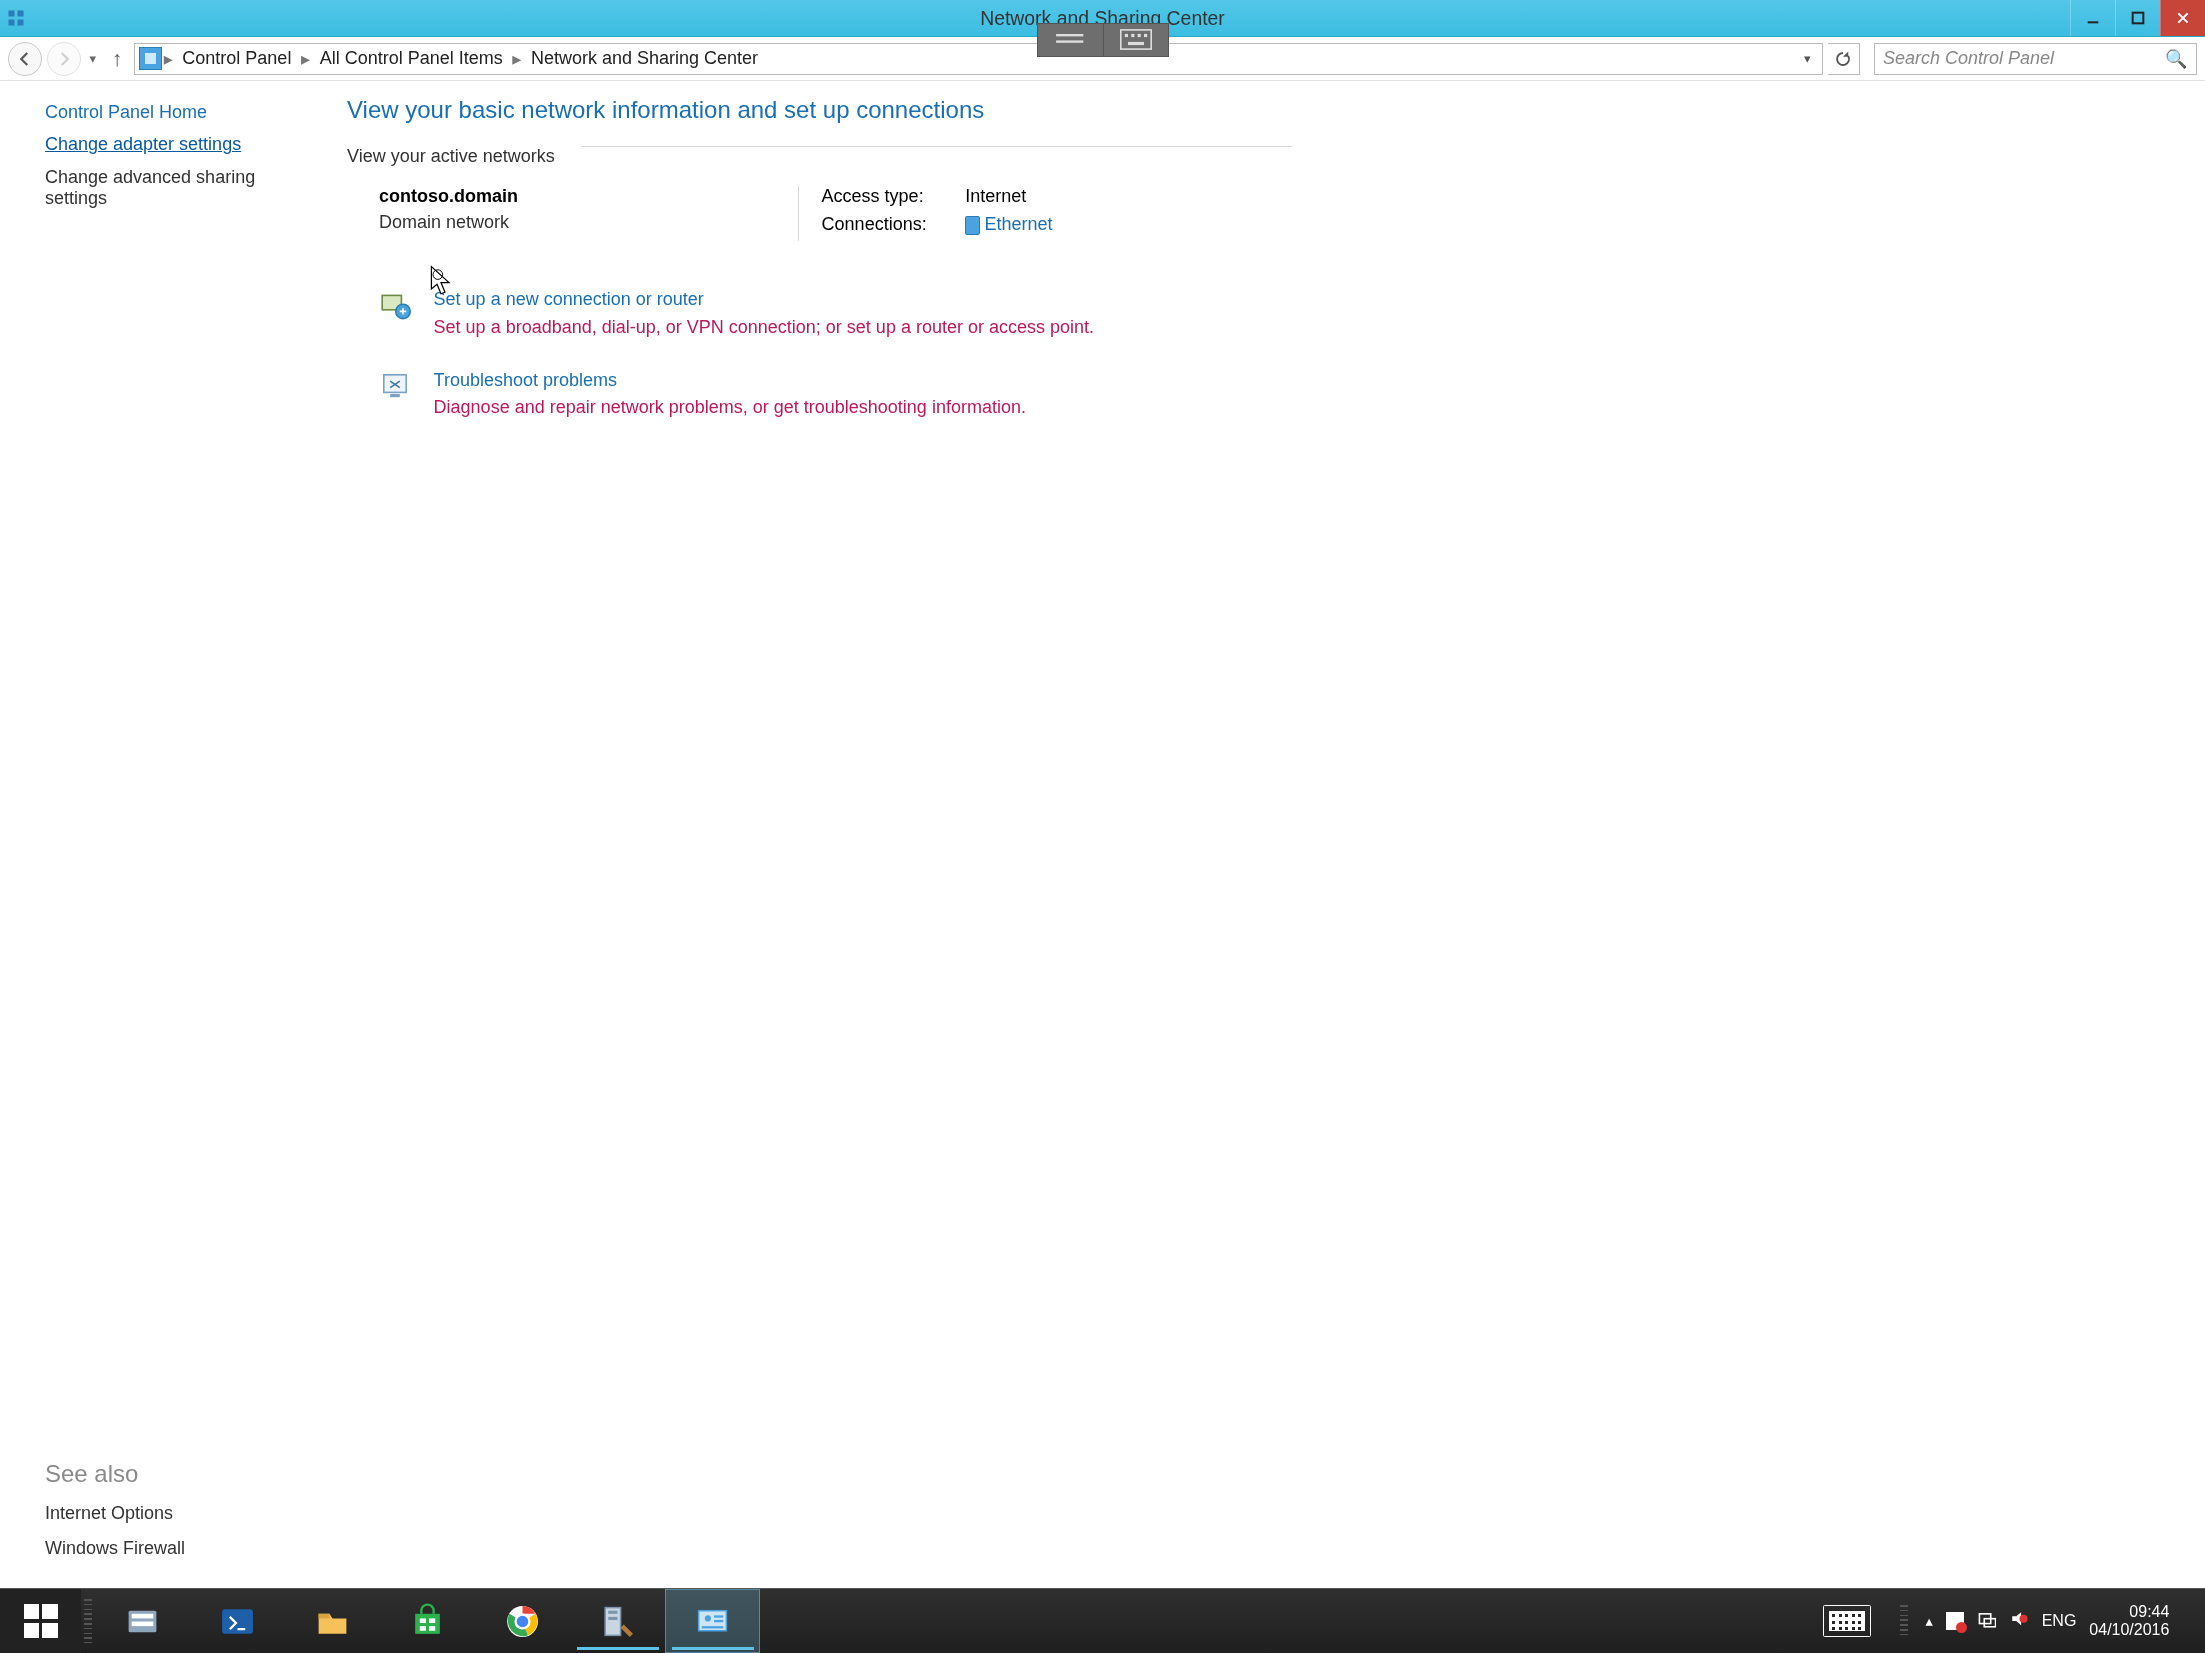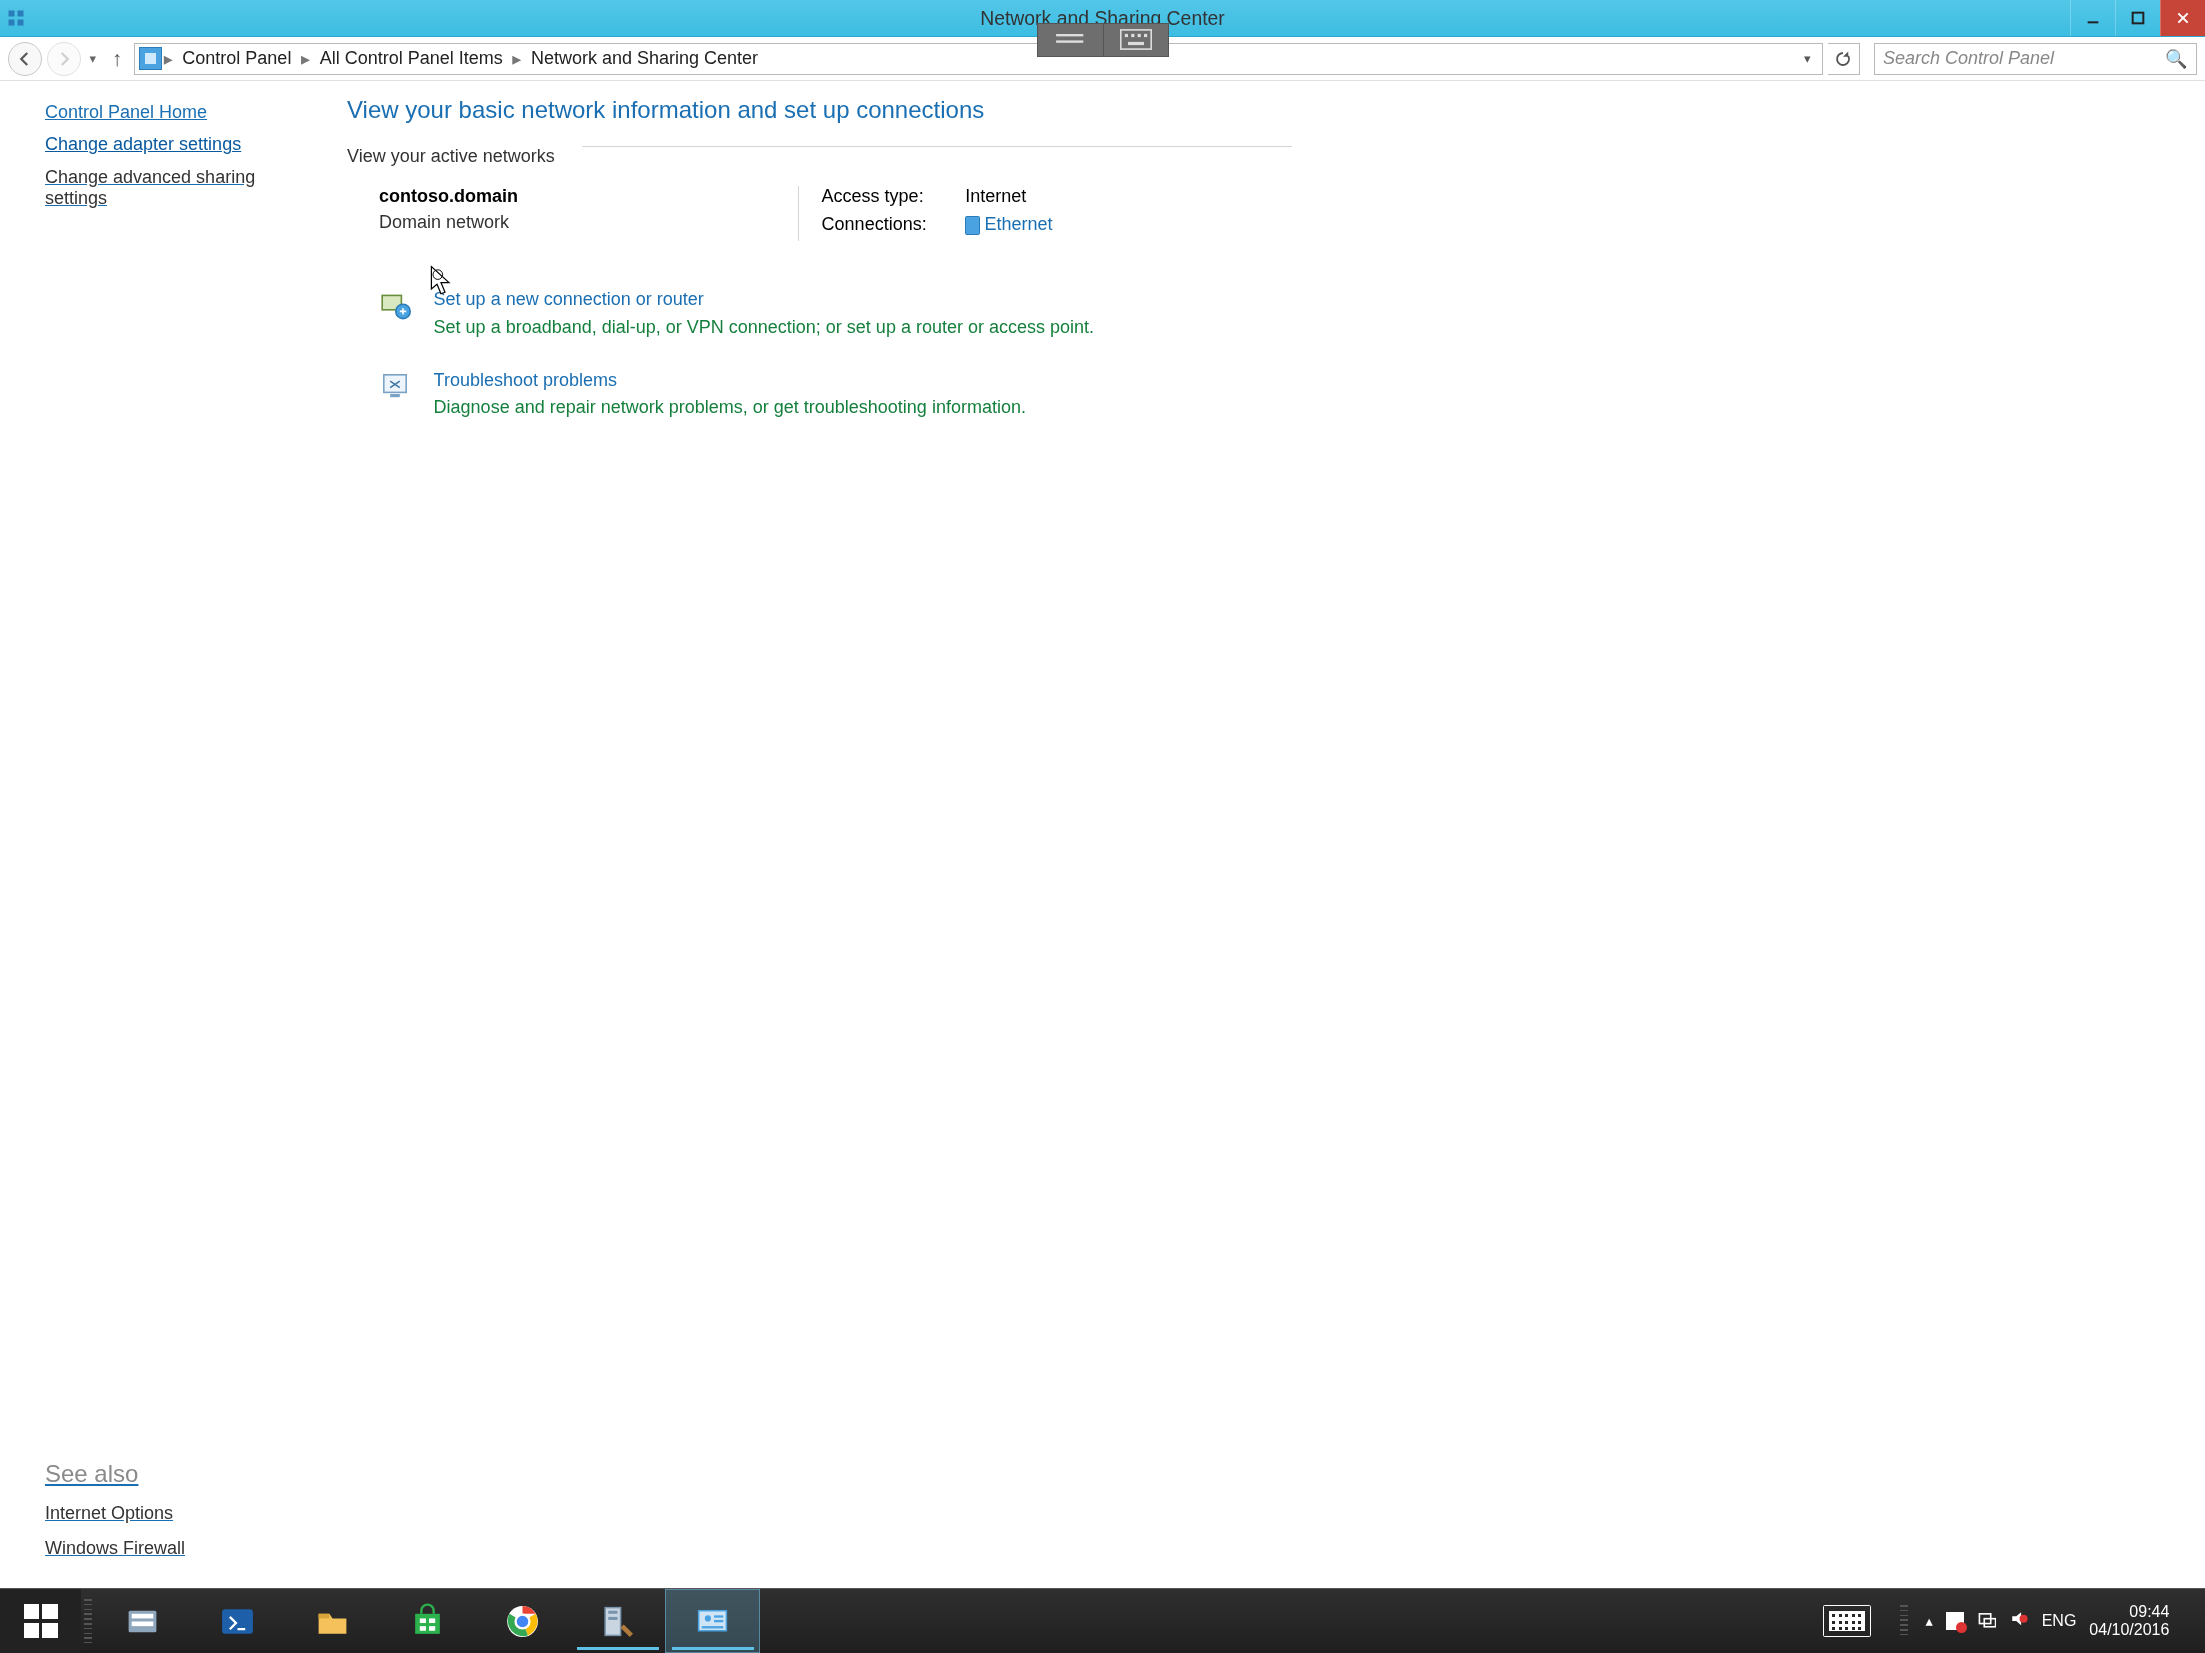--- a/index.html
+++ b/index.html
@@ -73,21 +73,21 @@
   .searchbox input {
     flex:1; border:none; outline:none; font-size:18px; color:#444; background:transparent;
   }
   .searchbox input::placeholder{ color:#888; font-style:italic;}
   .searchbox .s-ico { font-size:18px; color:#777; }
 
   
   .body { display:flex; height:calc(100% - 37px - 44px - 65px); background:#fff;}
   .sidebar {
     width:315px; padding:21px 21px 14.5px 45px; display:flex; flex-direction:column;
-    font-size:18px; color:#1a6fb3;text-decoration:underline;
+    font-size:18px; color:#1a6fb3;
   }
   .sidebar .hdr { margin-bottom:39px;}
   .sidebar .lnk { margin-bottom:11.3px; cursor:pointer; }
   .sidebar .lnk.active { text-decoration:underline; color:#0a5aa0;}
   .sidebar .filler { flex:1; }
   .sidebar .see-also-hdr { color:#8a8a8a; font-size:24px; margin-bottom:14.5px;}
   .sidebar .see-lnk { color:#333; margin-bottom:14.5px; }
 
   .main { flex:1; padding:14.5px 32px; position:relative;}
   .main h1 { color:#1a6fb3; font-weight:400; font-size:24px; margin-bottom:22.6px;}
@@ -100,21 +100,21 @@
   .net-left .net-type { font-size:18px; color:#333;}
   .net-right { padding-left:22.6px; font-size:18px;}
   .kv { display:flex; gap:22.6px; margin-bottom:6.5px; align-items:flex-start;}
   .kv .k { width:121px;}
   .kv .v-link { color:#1a6fb3; cursor:pointer;}
   .nic-ico { display:inline-block; width:14.5px; height:19.4px; background:#4aa3e0; border:0.8px solid #2a7db8; border-radius:1.6px; margin-right:4.8px; vertical-align:middle;}
 
   .task-item { display:flex; gap:22.6px; margin-bottom:32px; padding-left:32px;}
   .task-ico { width:32px; height:32px; }
   .task-txt .t-link { color:#1a6fb3; font-size:18px; cursor:pointer; display:block; margin-bottom:6.5px;}
-  .task-txt .t-desc { color:#15803d; font-size:18px;}
+  .task-txt .t-desc { color:#be185d; font-size:18px;}
 
   
   .cursor {
     position:absolute; left:113px; top:184px; pointer-events:none; z-index:50;
   }
 
   
   .taskbar {
     height:65px; background:linear-gradient(#2f2f2f,#1f1f1f); border-top:0.8px solid #555;
     display:flex; align-items:stretch;

